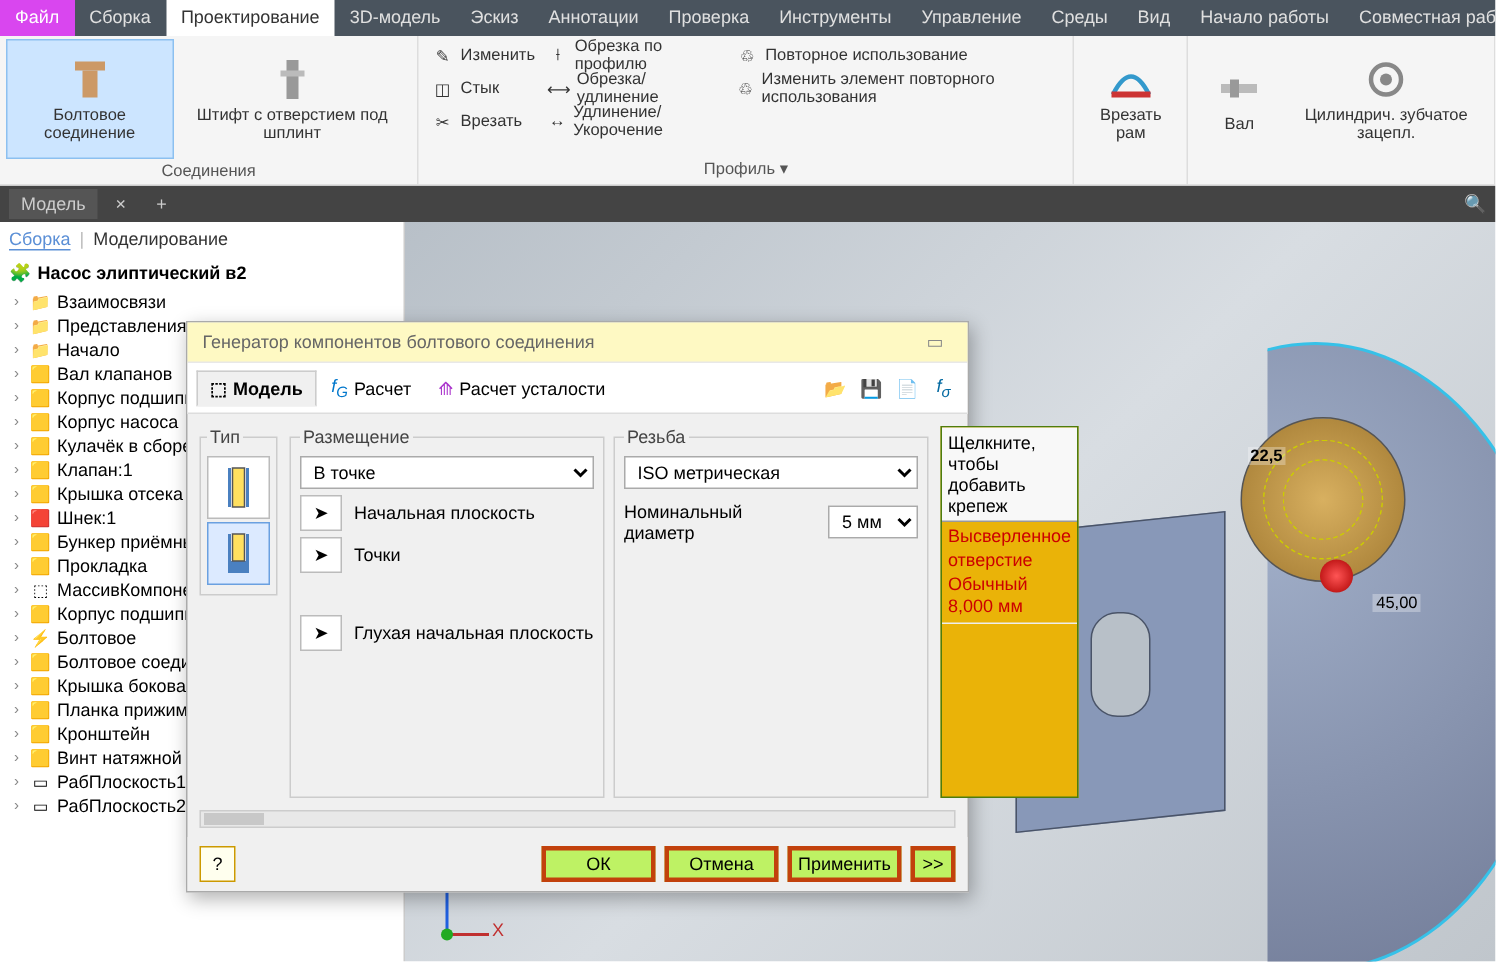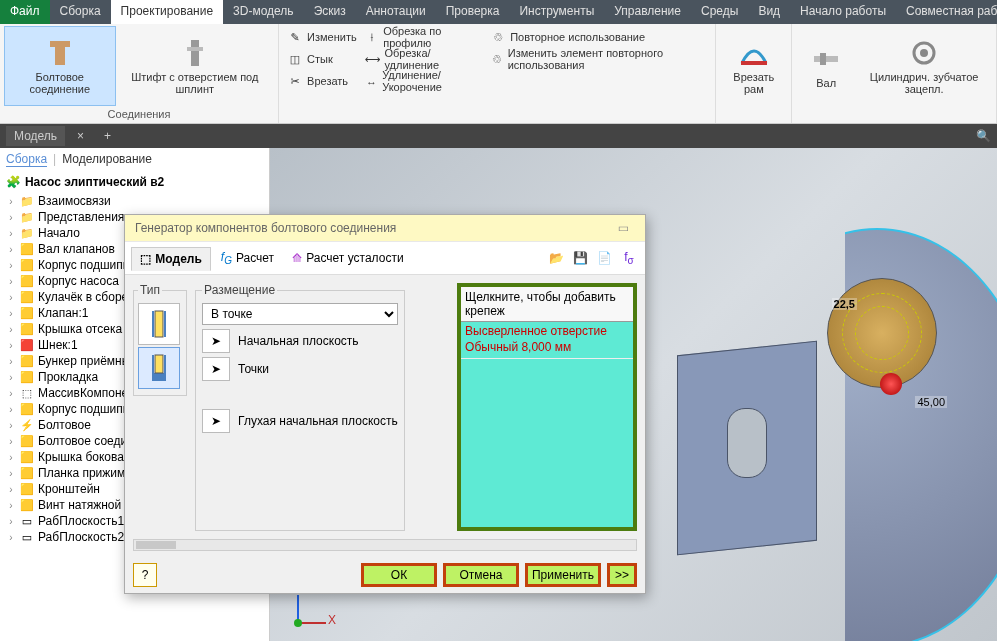--- a/index.html
+++ b/index.html
@@ -1,21 +1,21 @@
 <!DOCTYPE html>
 <html><head>
 <meta charset="utf-8">
 <style>
 * { box-sizing: border-box; margin: 0; padding: 0; font-family: "Segoe UI", Tahoma, sans-serif; }
 body { width: 997px; height: 641px; overflow: hidden; background: #fff; position: relative; }
 
 
 .ribbon-tabs { background: #4a545e; height: 24px; display: flex; align-items: stretch; font-size: 12px; color: #e0e0e0; }
 .ribbon-tabs .tab { padding: 4px 10px; cursor: pointer; white-space: nowrap; }
-.ribbon-tabs .tab.file { background: #15803d; color: #fff; }
+.ribbon-tabs .tab.file { background: #d946ef; color: #fff; }
 .ribbon-tabs .tab.active { background: #fff; color: #333; }
 
 
 .ribbon { background: #f5f5f5; height: 100px; display: flex; border-bottom: 1px solid #ccc; font-size: 11px; color: #333; }
 .rgroup { display: flex; flex-direction: column; border-right: 1px solid #ddd; padding: 2px 4px; }
 .rgroup-body { display: flex; flex: 1; align-items: flex-start; }
 .rgroup-label { text-align: center; font-size: 11px; color: #555; padding: 2px; }
 .big-btn { display: flex; flex-direction: column; align-items: center; justify-content: center; padding: 4px 6px; min-width: 60px; height: 80px; cursor: pointer; text-align: center; }
 .big-btn.active { background: #cce5ff; border: 1px solid #8cc0f0; }
 .big-btn .ico { width: 32px; height: 32px; margin-bottom: 2px; display:flex; align-items:center; justify-content:center; }
@@ -71,21 +71,21 @@
 .dlg-left fieldset { border: 1px solid #ccc; padding: 4px; }
 .tile { width: 42px; height: 42px; border: 1px solid #bbb; margin: 2px 0; display:flex; align-items:center; justify-content:center; cursor:pointer; background:#fff;}
 .tile.sel { border: 1px solid #6aa0e0; background: #dceaff; }
 .dlg-mid { flex: 1; display: flex; flex-direction: row; gap: 6px; }
 .dlg-mid fieldset { border: 1px solid #ccc; padding: 6px; }
 .selrow { display: flex; align-items: center; gap: 8px; margin: 4px 0; }
 .selbtn { width: 28px; height: 24px; border: 1px solid #bbb; background: #fff; display:flex; align-items:center; justify-content:center; cursor:pointer;}
 select.combo { width: 196px; height: 22px; font-size: 12px; border:1px solid #aaa; background:#fff; padding:0 4px;}
 .dlg-right { width: 232px; }
 .grid-head { border-bottom: 1px solid #999; padding: 3px 4px; background:#f8f8f8; }
-.grid-body { background: #5eead4; border: 4px solid #4d7c0f; height: 248px; font-size: 12px; margin-left: 44px; }
+.grid-body { background: #eab308; border: 1px solid #4d7c0f; height: 248px; font-size: 12px; }
 .grid-row { padding: 2px 4px; border-bottom: 1px solid #eee; color: #c00; line-height:1.3; }
 .dlg-scroll { height:12px; background:#e8e8e8; margin: 0 8px 6px 8px; border:1px solid #ccc; position:relative;}
 .dlg-scroll .thumb{ position:absolute; left:2px; top:1px; height:8px; width:40px; background:#c8c8c8;}
 .dlg-footer { display: flex; justify-content: flex-end; gap: 6px; padding: 6px 8px; background: #f0f0f0; }
 .dlg-footer button { min-width: 76px; height: 24px; border: 3px solid #c2410c; background: #bef264; cursor: pointer; font-size:12px;}
 .dlg-footer button.sm { min-width: 30px; }
 .dlg-footer .help { margin-right: auto; width: 24px; height: 24px; border: 1px solid #c90; background: #ffe; display:flex; align-items:center; justify-content:center; cursor:pointer;}
 legend { font-size: 12px; color: #444; padding: 0 2px; }
 
 svg { display:block; }
@@ -168,20 +168,21 @@
         <div class="sm-row">
             <div class="ico-s">♲</div>
             <span>Повторное использование</span>
           </div>
         <div class="sm-row">
             <div class="ico-s">♲</div>
             <span>Изменить элемент повторного использования</span>
           </div>
       </div>
     </div>
+    <div class="rgroup-label"><span>Профиль</span> ▾</div>
   </div>
 
   <div class="rgroup">
     <div class="rgroup-body">
       <div class="big-btn">
         <div class="ico">
             <svg width="32" height="32">
               <path d="M4 26 Q16 2 28 26" stroke="#39c" fill="none" stroke-width="3"></path>
               <rect x="3" y="24" width="26" height="4" fill="#c33"></rect>
             </svg>
@@ -396,21 +397,21 @@
       <div class="tbtn">
           <span>📂</span>
         </div>
       <div class="tbtn">
           <span>💾</span>
         </div>
       <div class="tbtn">
           <span>📄</span>
         </div>
       <div class="tbtn">
-          <span style="color:#6d28d9;">f<sub>σ</sub></span>
+          <span style="color:#0369a1;font-style:italic">f<sub>σ</sub></span>
         </div>
     </div>
   </div>
   <div class="dlg-body">
     <div class="dlg-left">
       <fieldset>
           <legend>Тип</legend>
         <div class="tile">
             <svg width="30" height="30">
               <rect x="8" y="2" width="14" height="26" fill="#4a80c0"></rect>
@@ -445,20 +446,31 @@
           <span>Точки</span>
         </div>
         <div style="height:20px"></div>
         <div class="selrow">
           <div class="selbtn">
               <span>➤</span>
             </div>
           <span>Глухая начальная плоскость</span>
         </div>
       </fieldset>
+      <fieldset><legend>Резьба</legend>
+        <select class="combo">
+          <option>ISO метрическая</option>
+        </select>
+        <div class="selrow" style="margin-top:8px">
+          <span>Номинальный диаметр</span>
+          <select class="combo" style="width:60px;margin-left:auto">
+            <option>5 мм</option>
+          </select>
+        </div>
+      </fieldset>
     </div>
     <div class="dlg-right">
       <div class="grid-body">
         <div class="grid-head">Щелкните, чтобы добавить крепеж</div>
         <div class="grid-row">
           <div>Высверленное отверстие</div>
           <div>Обычный 8,000 мм</div>
         </div>
       </div>
     </div>

